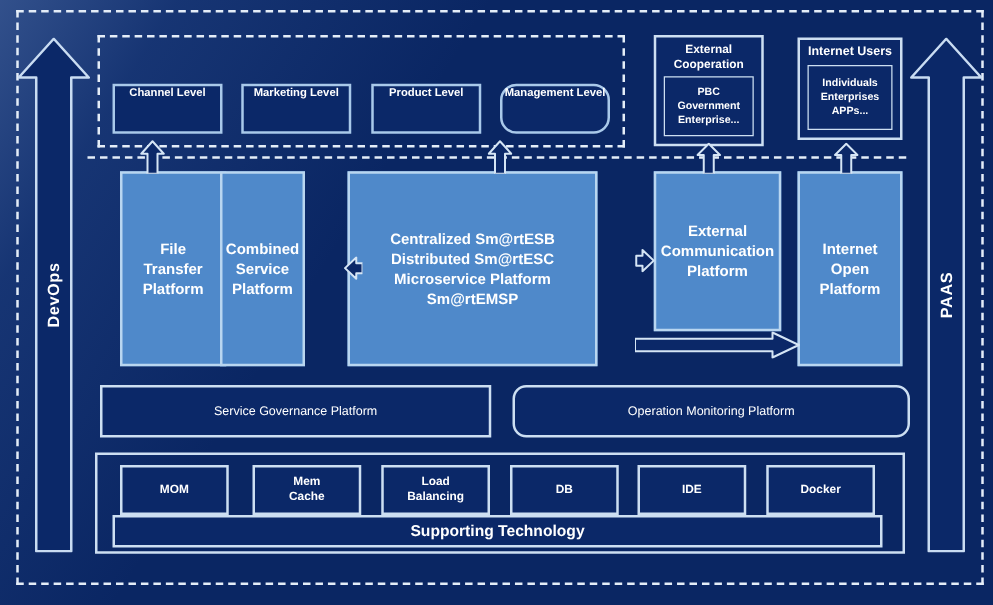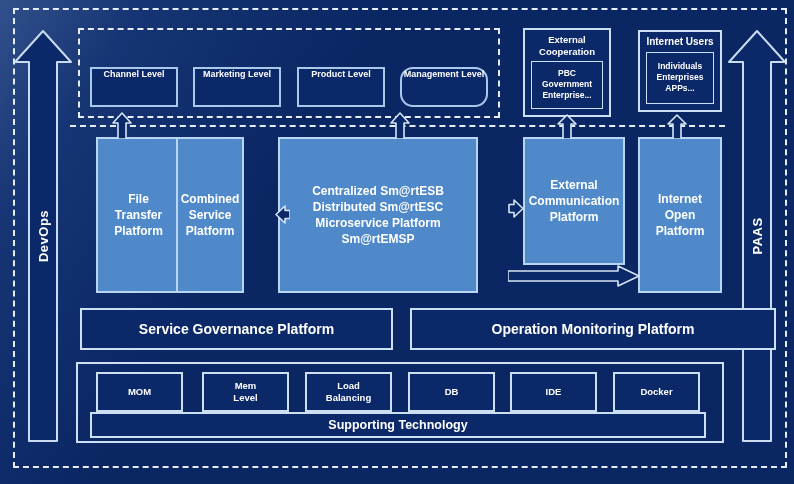--- a/index.html
+++ b/index.html
@@ -43,21 +43,21 @@
     font-size:8.5px;font-weight:bold;text-align:center;line-height:1.3;
   }
   .plat{
     top:137px;height:156px;background:#4f89ca;border:2px solid #b9d6f0;
     display:flex;align-items:center;justify-content:center;
     font-size:12px;font-weight:bold;text-align:center;line-height:1.35;z-index:3;
   }
   .gov{
     top:308px;height:42px;background:#0b2868;border:2px solid #cddff2;
     display:flex;align-items:center;justify-content:center;
-    font-size:14px;font-weight:bold;text-align:center;z-index:3;
+    font-size:10px;font-weight:normal;text-align:center;z-index:3;
   }
   .tech-container{
     left:76px;top:362px;width:648px;height:81px;
     border:2px solid #cddff2;background:transparent;z-index:2;
   }
   .tech{
     top:372px;width:87px;height:40px;background:#0b2868;
     border:2px solid #cddff2;display:flex;align-items:center;justify-content:center;
     font-size:9.5px;font-weight:bold;text-align:center;line-height:1.25;z-index:3;
   }
@@ -166,27 +166,27 @@
     <polygon points="1,9.5 10,1 10,5.5 15,5.5 15,13.5 10,13.5 10,18" fill="#0b2868" stroke="#d5e5f5" stroke-width="1.6" stroke-linejoin="round"></polygon>
   </svg>
   <svg class="abs arrow" style="left:507px;top:199px;" width="17" height="19" viewBox="0 0 17 19">
     <polygon points="16,9.5 7,1 7,5.5 2,5.5 2,13.5 7,13.5 7,18" fill="#0b2868" stroke="#d5e5f5" stroke-width="1.6" stroke-linejoin="round"></polygon>
   </svg>
   <svg class="abs arrow" style="left:508px;top:265px;" width="132" height="22" viewBox="0 0 132 22">
     <polygon points="0,6 110,6 110,1 131,11 110,21 110,16 0,16" fill="#0b2868" stroke="#d5e5f5" stroke-width="1.6" stroke-linejoin="round"></polygon>
   </svg>
 
   <div class="abs gov" style="left:80px;width:313px;">Service Governance Platform</div>
-  <div class="abs gov" style="left:410px;width:366px;">Operation Monitoring Platform</div>
+  <div class="abs gov" style="left:410px;width:318px;border-radius:11px;">Operation Monitoring Platform</div>
 
   <div class="abs tech-container"></div>
 
   <div class="abs tech" style="left:96px;">MOM</div>
   <div class="abs tech pre" style="left:202px;">Mem
-Level</div>
+Cache</div>
   <div class="abs tech pre" style="left:305px;">Load
 Balancing</div>
   <div class="abs tech" style="left:408px;">DB</div>
   <div class="abs tech" style="left:510px;">IDE</div>
   <div class="abs tech" style="left:613px;">Docker</div>
 
   <div class="abs support">Supporting Technology</div>
 
 </div>
 

